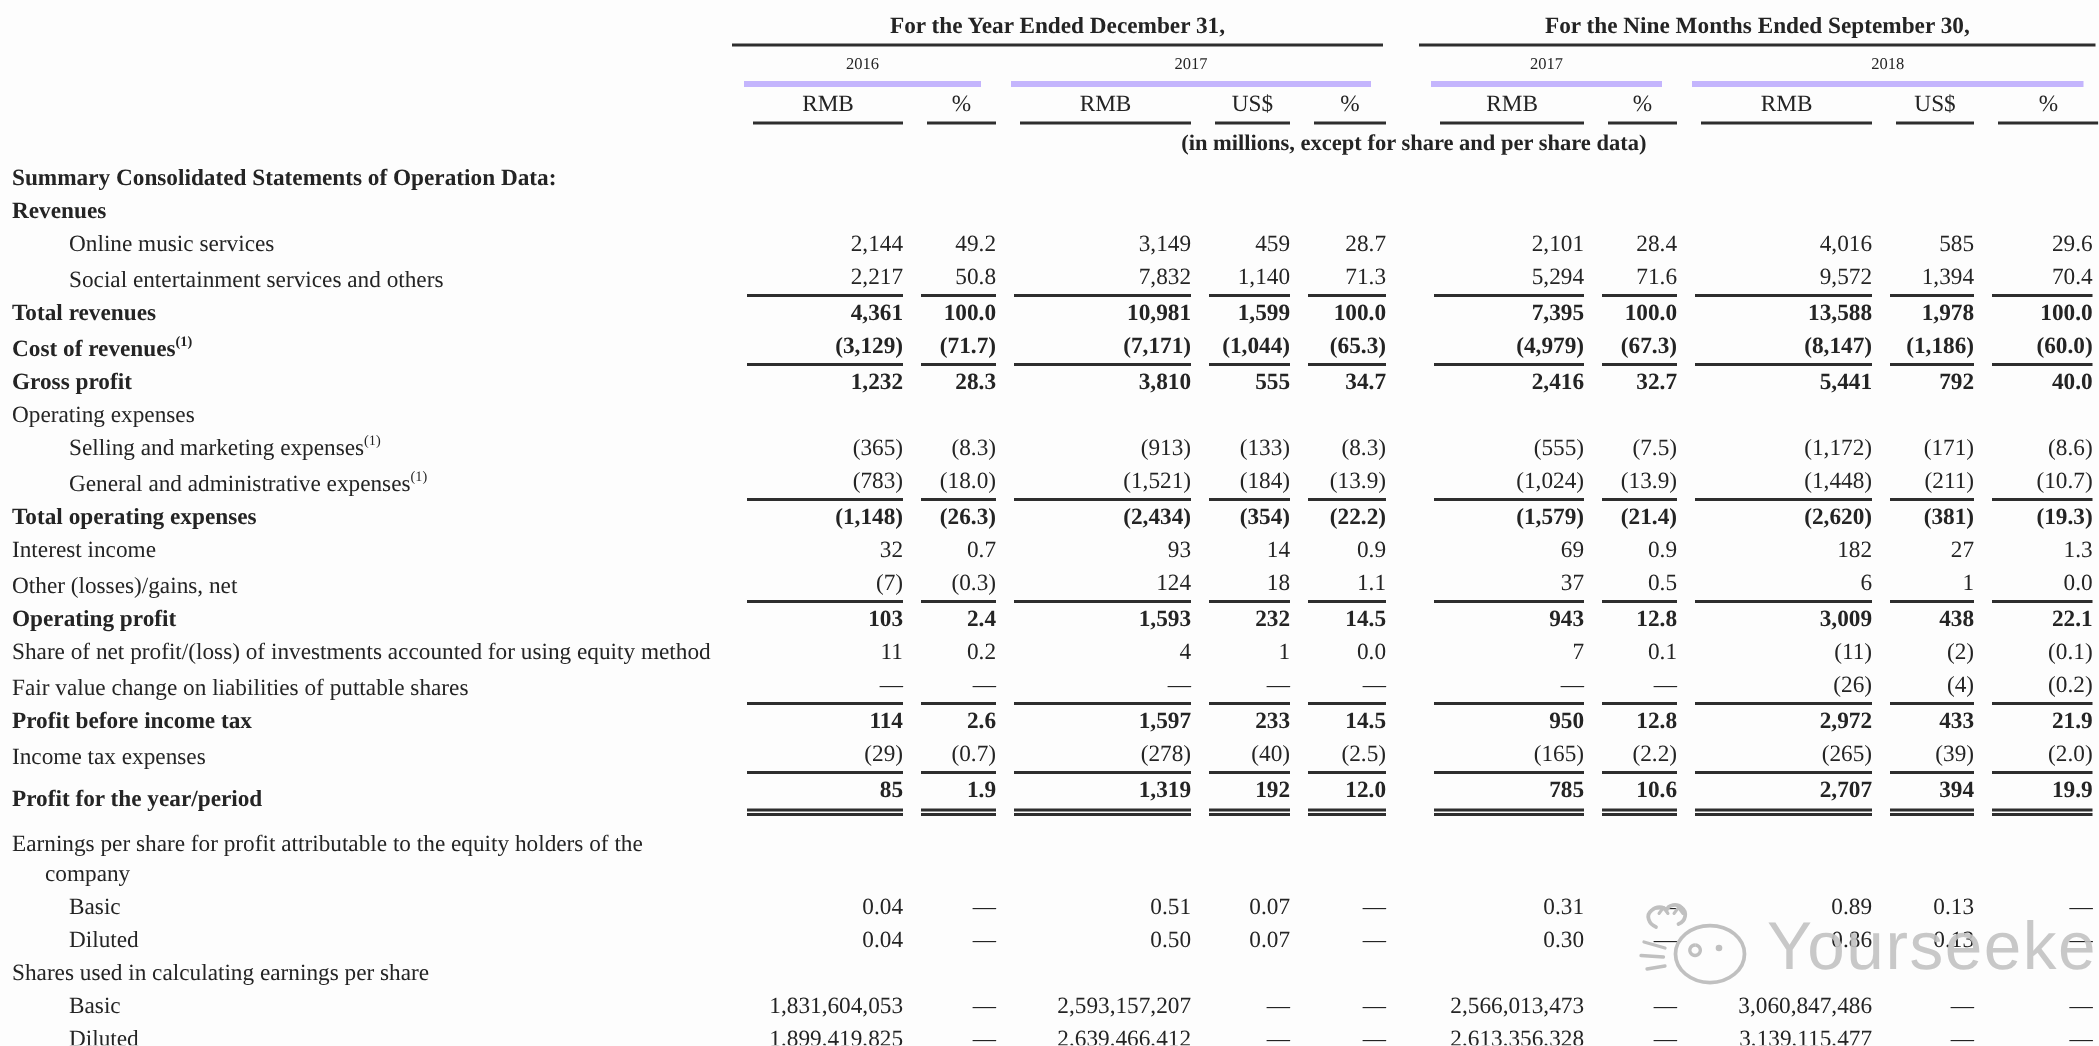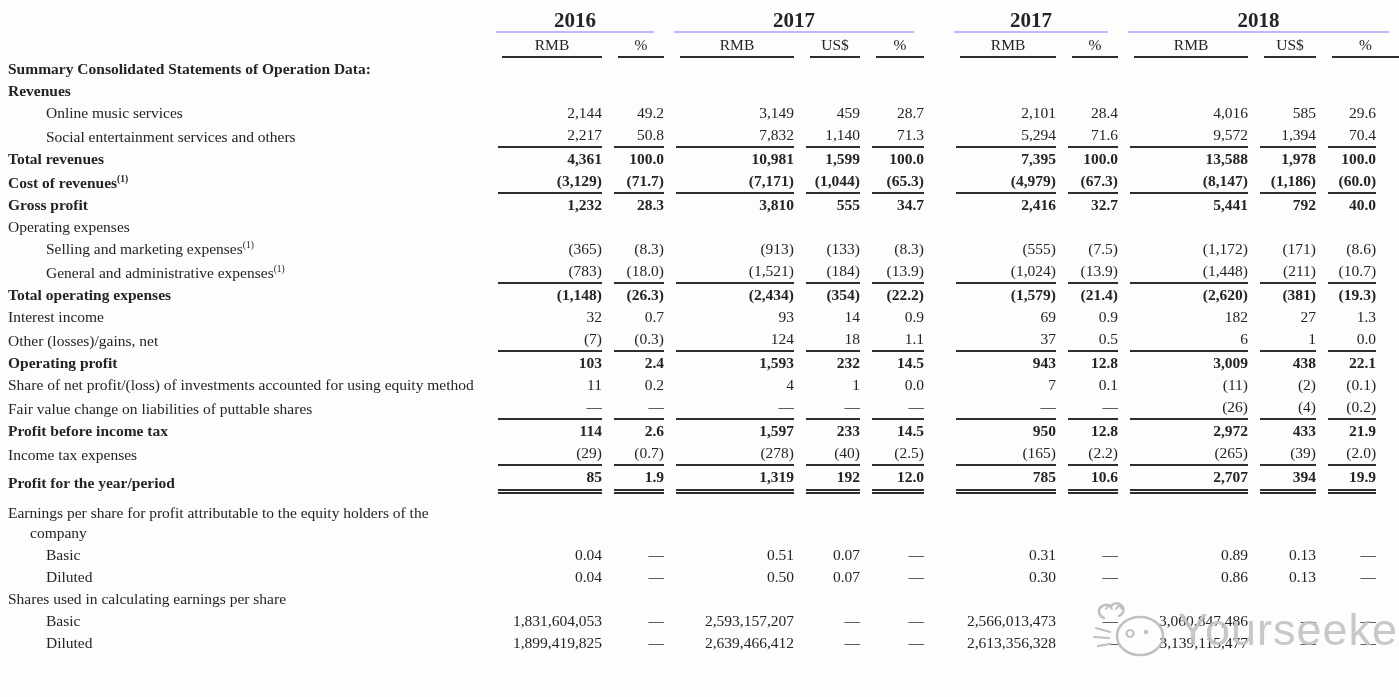--- a/index.html
+++ b/index.html
@@ -3,31 +3,31 @@
 <meta charset="utf-8">
 <style>
   html,body{margin:0;padding:0;background:#fdfdfd;}
   .page{position:relative;width:1399px;height:697px;overflow:hidden;
         font-family:"Liberation Serif",serif;color:#242424;background:#fdfdfd;}
   table{border-collapse:collapse;table-layout:fixed;width:1399px;margin-top:8px;}
   th,td{padding:0;vertical-align:bottom;font-weight:normal;}
   thead th{font-weight:bold;}
   .grpline{border-bottom:2px solid #2e2e2e;text-align:center;font-weight:bold;
            font-size:15.5px;line-height:20px;padding-bottom:1px;margin:0 2px;}
-  .yearline{border-bottom:2px solid #c4b5fd;text-align:center;font-weight:bold;
-            font-size:21px;line-height:20px;margin:0 10px;padding:2px 0 1px;}
+  .yearline{border-bottom:4px solid #c4b5fd;text-align:center;font-weight:normal;
+            font-size:11px;line-height:20px;margin:0 10px;padding:2px 0 1px;}
   .colline{border-bottom:2px solid #2e2e2e;text-align:center;font-weight:normal;
            font-size:15.5px;line-height:20px;margin-left:16px;padding:2px 0 1px;}
   .units{text-align:center;font-weight:bold;font-size:15px;line-height:20px;padding:3px 0 2px;}
   td.lbl{font-size:15.5px;line-height:20px;padding-top:1px;padding-bottom:1px;}
   td.num{text-align:right;font-size:15.5px;line-height:20px;}
   tr.bold td{font-weight:bold;}
   tr.spaced td{padding-top:9px;}
   .v{margin-left:12px;padding:1px 0;}
-  td.num:last-child .v{margin-right:23px;}
+  td.num:last-child .v{margin-right:4px;}
   .v.rule{border-bottom:2px solid #2e2e2e;}
   .v.drule{border-bottom:5px double #2e2e2e;padding-bottom:2px;}
   .ind0{padding-left:8px;}
   .ind1{padding-left:46px;}
   .wrap{padding-left:30px;text-indent:-22px;margin-left:33px;}
   sup{font-size:9.5px;line-height:0;}
   .watermark{position:absolute;left:1090px;top:596px;display:flex;align-items:center;
              gap:2px;pointer-events:none;}
   .wm-text{font-family:"Liberation Sans",sans-serif;font-size:45px;font-weight:normal;
            color:#c3c3c3;letter-spacing:1px;opacity:.9;}
@@ -45,20 +45,30 @@
         <col style="width:66px">
         <col style="width:64px">
       <col style="width:20px">
         <col style="width:112px">
         <col style="width:62px">
       <col style="width:130px">
         <col style="width:68px">
         <col style="width:83px">
     </colgroup>
     <thead>
+      <tr>
+        <td></td>
+        <th colspan="5">
+          <div class="grpline">For the Year Ended December 31,</div>
+        </th>
+        <td class="gap"></td>
+        <th colspan="5">
+          <div class="grpline">For the Nine Months Ended September 30,</div>
+        </th>
+      </tr>
       <tr>
         <td></td>
         <th colspan="2">
           <div class="yearline">2016</div>
         </th>
         <th colspan="3">
           <div class="yearline">2017</div>
         </th>
         <td class="gap"></td>
         <th colspan="2">
@@ -95,20 +105,24 @@
         <th>
             <div class="colline">RMB</div>
           </th>
         <th>
             <div class="colline">US$</div>
           </th>
         <th>
             <div class="colline">%</div>
           </th>
       </tr>
+      <tr>
+        <td></td>
+        <th colspan="11" class="units">(in millions, except for share and per share data)</th>
+      </tr>
     </thead>
     <tbody>
         <tr class="bold">
           <td class="lbl ind0">Summary Consolidated Statements of Operation Data:</td>
           <td class="num">
             <div class="v"></div>
           </td>
           <td class="num">
             <div class="v"></div>
           </td>

